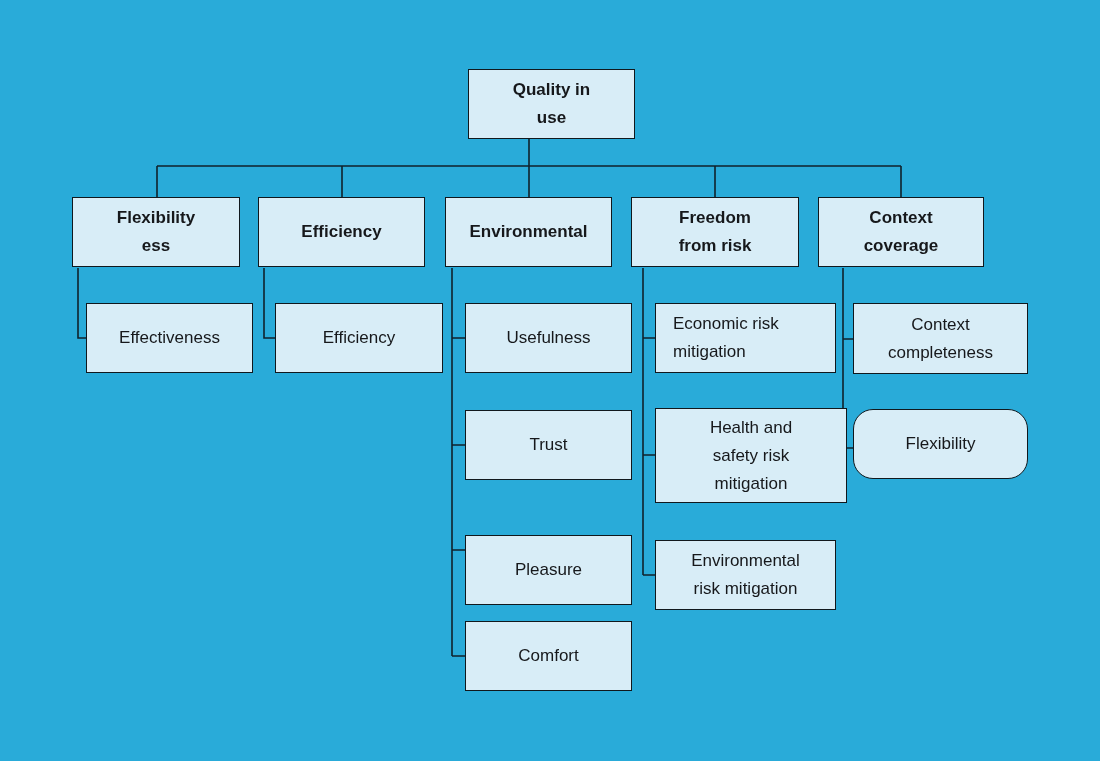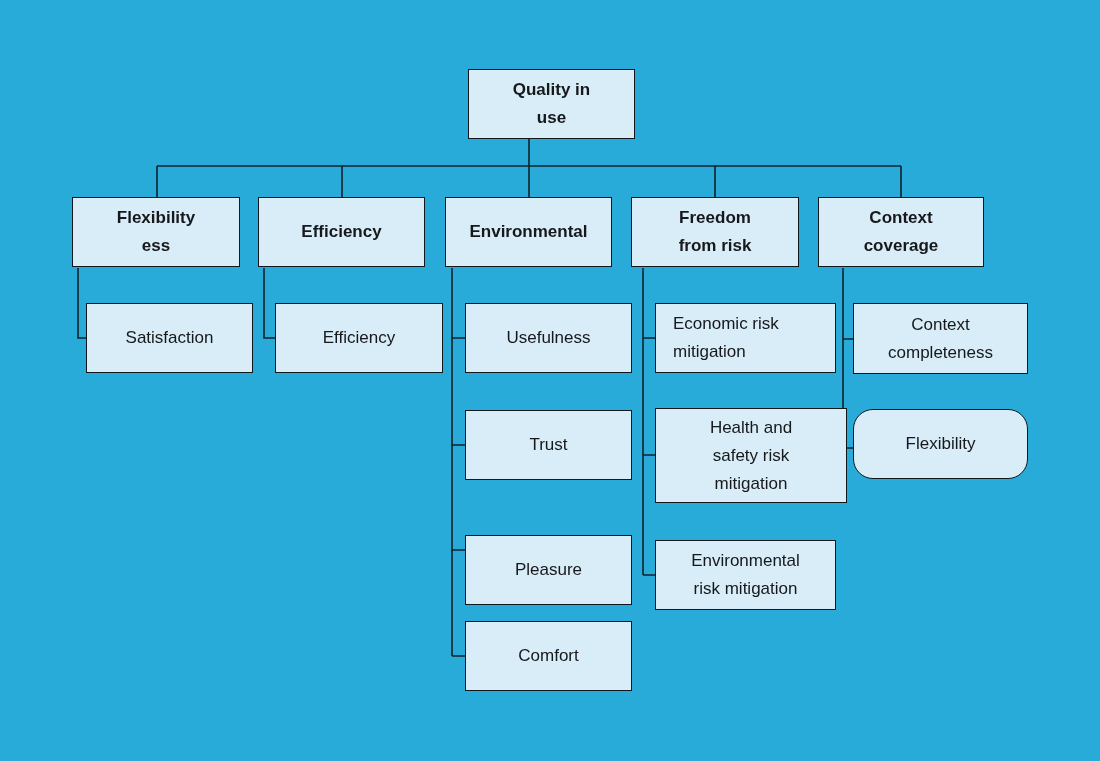--- a/index.html
+++ b/index.html
@@ -90,21 +90,21 @@
   <div class="node bold" style="left:631px; top:197px; width:168px; height:70px;">
     <span class="label">Freedom
 from risk</span>
   </div>
   <div class="node bold" style="left:818px; top:197px; width:166px; height:70px;">
     <span class="label">Context
 coverage</span>
   </div>
 
   <div class="node" style="left:86px; top:303px; width:167px; height:70px;">
-    <span class="label">Satisfaction</span>
+    <span class="label">Effectiveness</span>
   </div>
 
   <div class="node" style="left:275px; top:303px; width:168px; height:70px;">
     <span class="label">Efficiency</span>
   </div>
 
   <div class="node" style="left:465px; top:303px; width:167px; height:70px;">
     <span class="label">Usefulness</span>
   </div>
   <div class="node" style="left:465px; top:410px; width:167px; height:70px;">

